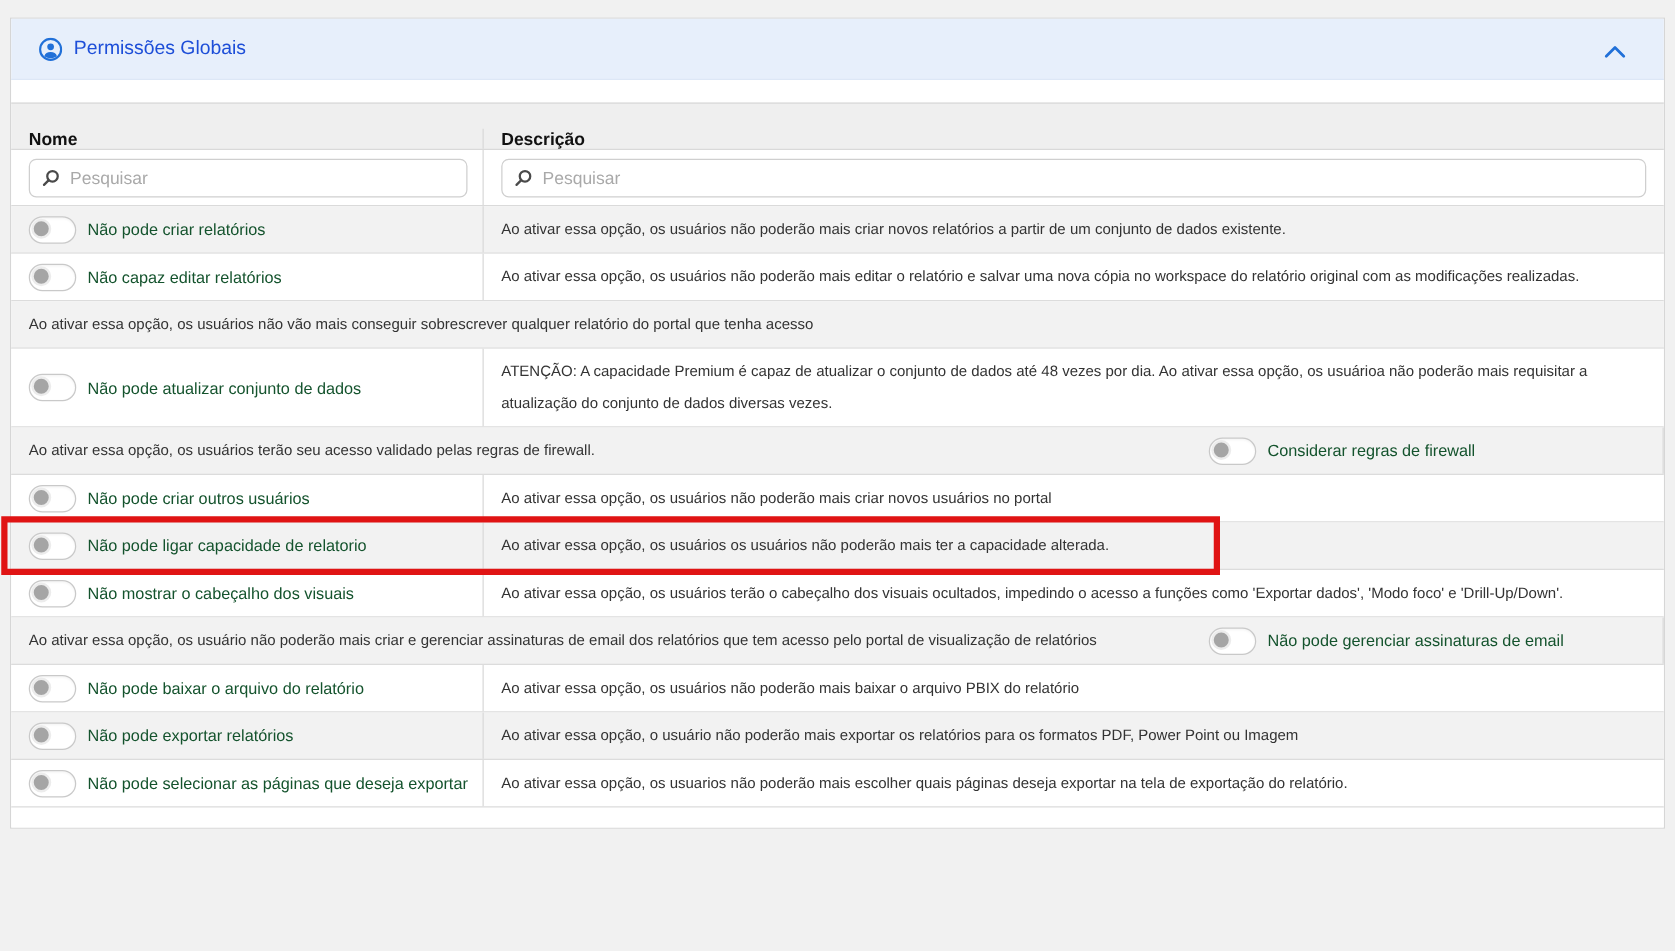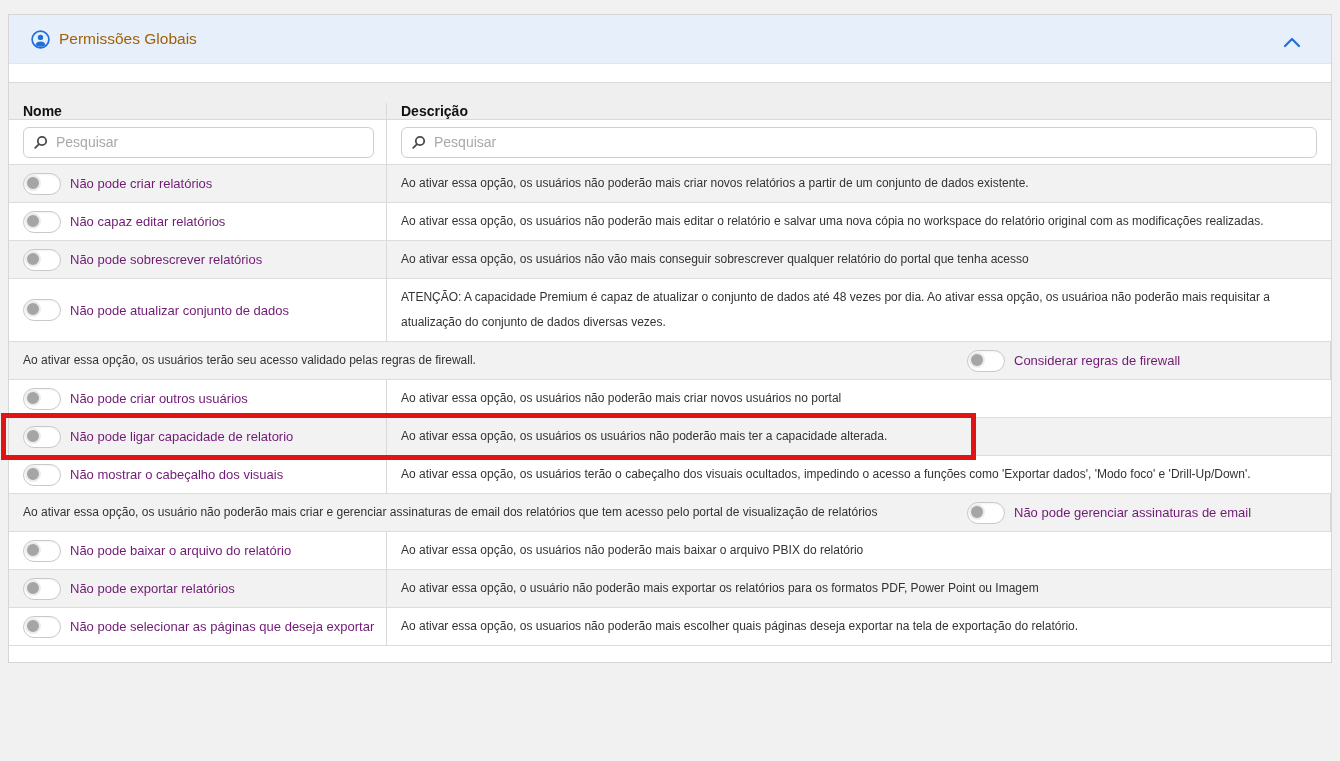--- a/index.html
+++ b/index.html
@@ -12,21 +12,21 @@
   .card{
     position:absolute;left:8px;top:14px;width:1324px;
     background:#fff;border:1px solid #d6d6d6;box-sizing:border-box;
   }
   
   .panel-header{
     height:48px;background:#e7effb;border-bottom:1px solid #dde7f6;
     display:flex;align-items:center;padding:0 22px;position:relative;
     cursor:pointer;
   }
-  .panel-title{color:#a16207;font-size:15.5px;margin-left:9px;}
+  .panel-title{color:#1d4ed8;font-size:15.5px;margin-left:9px;}
   .user-icon svg{display:block;}
   .chevron{position:absolute;right:30px;top:19px;}
   .gap{height:18px;background:#fff;}
   
   .thead{
     display:flex;background:#efefef;height:36px;align-items:flex-end;
     border-top:1px solid #d9d9d9;border-bottom:1px solid #d9d9d9;
   }
   .th{font-weight:bold;font-size:14px;color:#111;}
   .name-col{width:378px;min-width:378px;box-sizing:border-box;
@@ -42,21 +42,21 @@
     border:1px solid #cfcfcf;border-radius:6px;
     padding:0 10px 0 32px;font-size:14px;color:#a16207;outline:none;
     font-family:"Liberation Sans","DejaVu Sans",sans-serif;
   }
   .search-box input::placeholder{color:#a9a9a9;}
   
   .row{display:flex;background:#fff;border-bottom:1px solid #dcdcdc;position:relative;}
   .row.striped{background:#f2f2f2;}
   .cell{display:flex;align-items:center;padding-top:6px;padding-bottom:6px;min-height:25px;}
   .cell.name-col{padding-top:6px;padding-bottom:6px;}
-  .row-name{font-size:13px;color:#701a75;margin-left:9px;line-height:25px;white-space:nowrap;}
+  .row-name{font-size:13px;color:#14532d;margin-left:9px;line-height:25px;white-space:nowrap;}
   .row-desc{font-size:12px;color:#333;line-height:25px;}
   .row{min-height:37px;box-sizing:border-box;}
   
   .toggle{
     width:36px;min-width:36px;height:20px;border-radius:11px;
     background:#fff;border:1px solid #c9c9c9;position:relative;
     box-shadow:inset 0 1px 2px rgba(0,0,0,.05);cursor:pointer;
   }
   .knob{
     position:absolute;left:1px;top:1px;width:16px;height:16px;border-radius:50%;
@@ -144,26 +144,20 @@
       </span>
       <span class="row-name">Não capaz editar relatórios</span>
     </div>
     <div class="cell desc-col">
       <span class="row-desc">Ao ativar essa opção, os usuários não poderão mais editar o relatório e salvar uma nova cópia no workspace do relatório original com as modificações realizadas.</span>
     </div>
 
   </div>
 
   <div class="row striped">
-    <div class="cell name-col">
-      <span class="toggle">
-        <span class="knob"></span>
-      </span>
-      <span class="row-name">Não pode sobrescrever relatórios</span>
-    </div>
     <div class="cell desc-col">
       <span class="row-desc">Ao ativar essa opção, os usuários não vão mais conseguir sobrescrever qualquer relatório do portal que tenha acesso</span>
     </div>
 
   </div>
 
   <div class="row">
     <div class="cell name-col">
       <span class="toggle">
         <span class="knob"></span>

